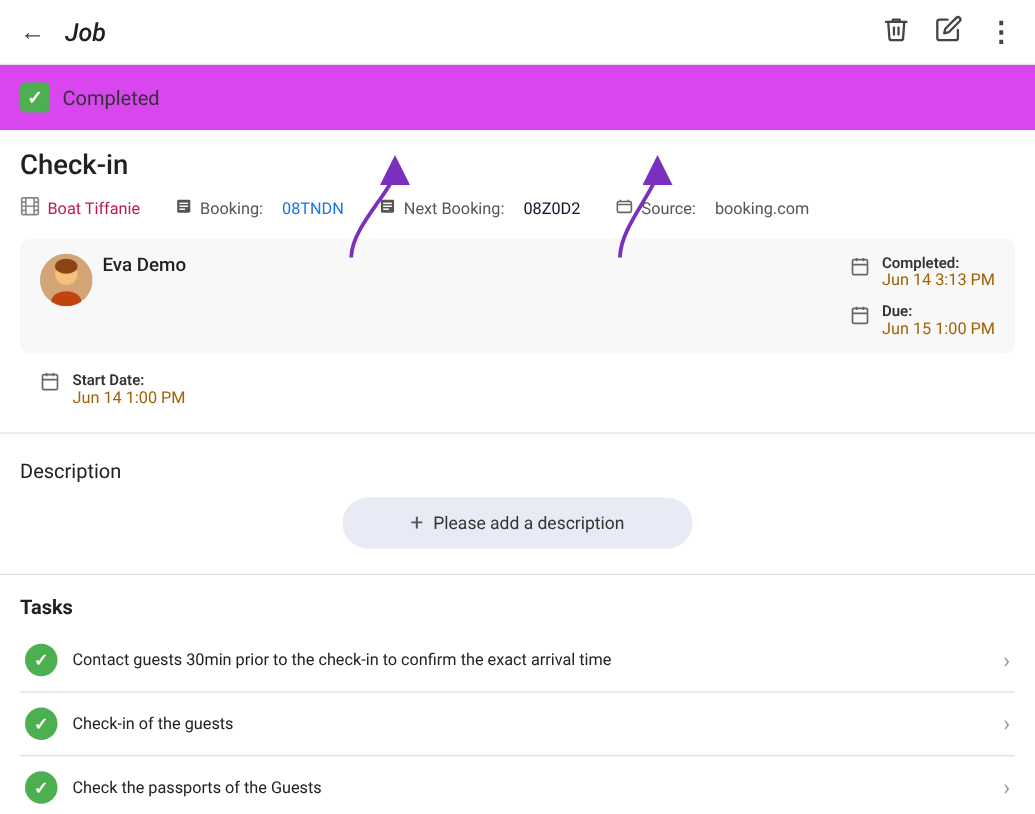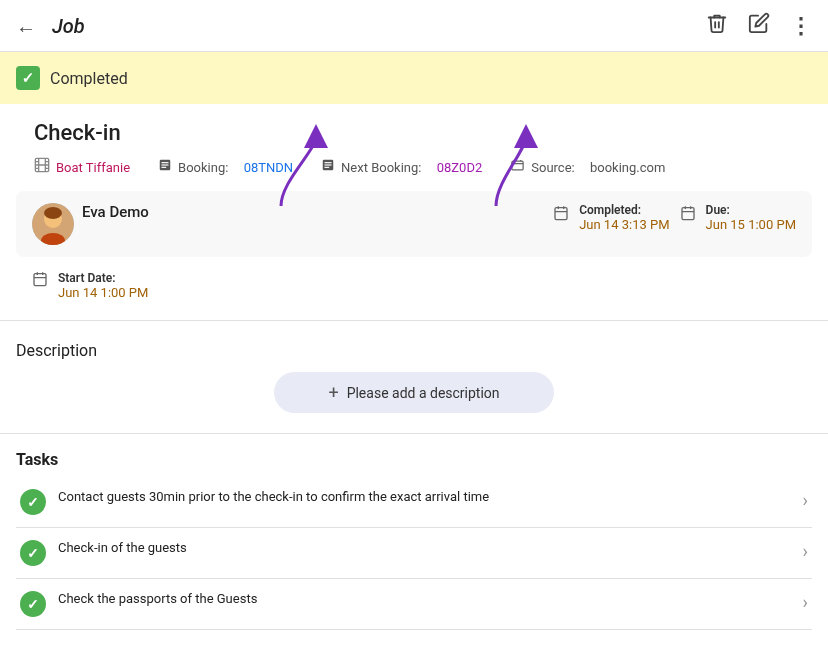--- a/index.html
+++ b/index.html
@@ -35,21 +35,21 @@
     }
     .icon-btn {
       cursor: pointer;
       color: #444;
       font-size: 20px;
       user-select: none;
     }
 
     
     .completed-banner {
-      background: #fef9c3;
+      background: #d946ef;
       display: flex;
       align-items: center;
       padding: 14px 16px;
       gap: 10px;
     }
     .check-box-completed {
       width: 24px;
       height: 24px;
       background: #4caf50;
       border-radius: 4px;
@@ -66,21 +66,20 @@
     }
     .completed-label {
       font-size: 16px;
       color: #333;
       font-weight: 400;
     }
 
     
     .section {
       padding: 16px 16px 0 16px;
-      margin-left: 18px;
     }
     .section-title {
       font-size: 22px;
       font-weight: 500;
       margin-bottom: 12px;
     }
 
     
     .info-row {
       display: flex;
@@ -178,21 +177,21 @@
     .tasks-section {
       padding: 10px 16px;
     }
     .tasks-title {
       font-size: 16px;
       font-weight: 700;
       margin-bottom: 8px;
     }
     .task-item {
       display: flex;
-      align-items: flex-start;
+      align-items: center;
       gap: 12px;
       padding: 12px 4px;
       border-bottom: 1px solid #e0e0e0;
       cursor: pointer;
     }
     .task-check {
       width: 26px;
       height: 26px;
       border-radius: 50%;
       background: #4caf50;
@@ -286,21 +285,21 @@
 
     <div class="info-item">
       <span class="info-icon">
         <svg width="14" height="14" viewBox="0 0 24 24" fill="#555" stroke="none">
             <rect x="3" y="3" width="18" height="18" rx="2" fill="#555"></rect>
             <rect x="6" y="7" width="12" height="2" fill="#fff"></rect>
             <rect x="6" y="11" width="12" height="2" fill="#fff"></rect>
             <rect x="6" y="15" width="8" height="2" fill="#fff"></rect>
           </svg>
       </span>
-      <span>Next Booking:</span>&nbsp;<a href="#" style="color:#a21caf;text-decoration:none;">08Z0D2</a>
+      <span>Next Booking:</span>&nbsp;<a href="#" style="color:#0f172a;text-decoration:none;">08Z0D2</a>
     </div>
 
     <div class="info-item">
       <span class="info-icon">
         <svg width="15" height="15" viewBox="0 0 24 24" fill="none" stroke="#666" stroke-width="2">
             <rect x="3" y="5" width="18" height="14" rx="2"></rect>
             <path d="M3 9h18"></path>
             <path d="M7 5V3M17 5V3"></path>
           </svg>
       </span>
@@ -337,21 +336,21 @@
         <circle cx="21" cy="16" r="9" fill="#f4c07a"></circle>
 
         <ellipse cx="21" cy="10" rx="9" ry="6" fill="#8B4513"></ellipse>
 
         <ellipse cx="21" cy="38" rx="12" ry="8" fill="#c1440e"></ellipse>
       </svg>
     </div>
     <span class="person-name">Eva Demo</span>
   </div>
 
-  <div style="display:flex;flex-direction:row;gap:10px;align-items:flex-end;">
+  <div style="display:flex;flex-direction:column;gap:10px;align-items:flex-end;">
     <div class="date-item">
       <span class="date-icon">
         <svg width="16" height="16" viewBox="0 0 24 24" fill="none" stroke="#666" stroke-width="2">
             <rect x="3" y="4" width="18" height="18" rx="2"></rect>
             <path d="M16 2v4M8 2v4M3 10h18"></path>
           </svg>
       </span>
       <div>
         <div class="date-label">Completed:</div>
         <div class="date-value">Jun 14 3:13 PM</div>

